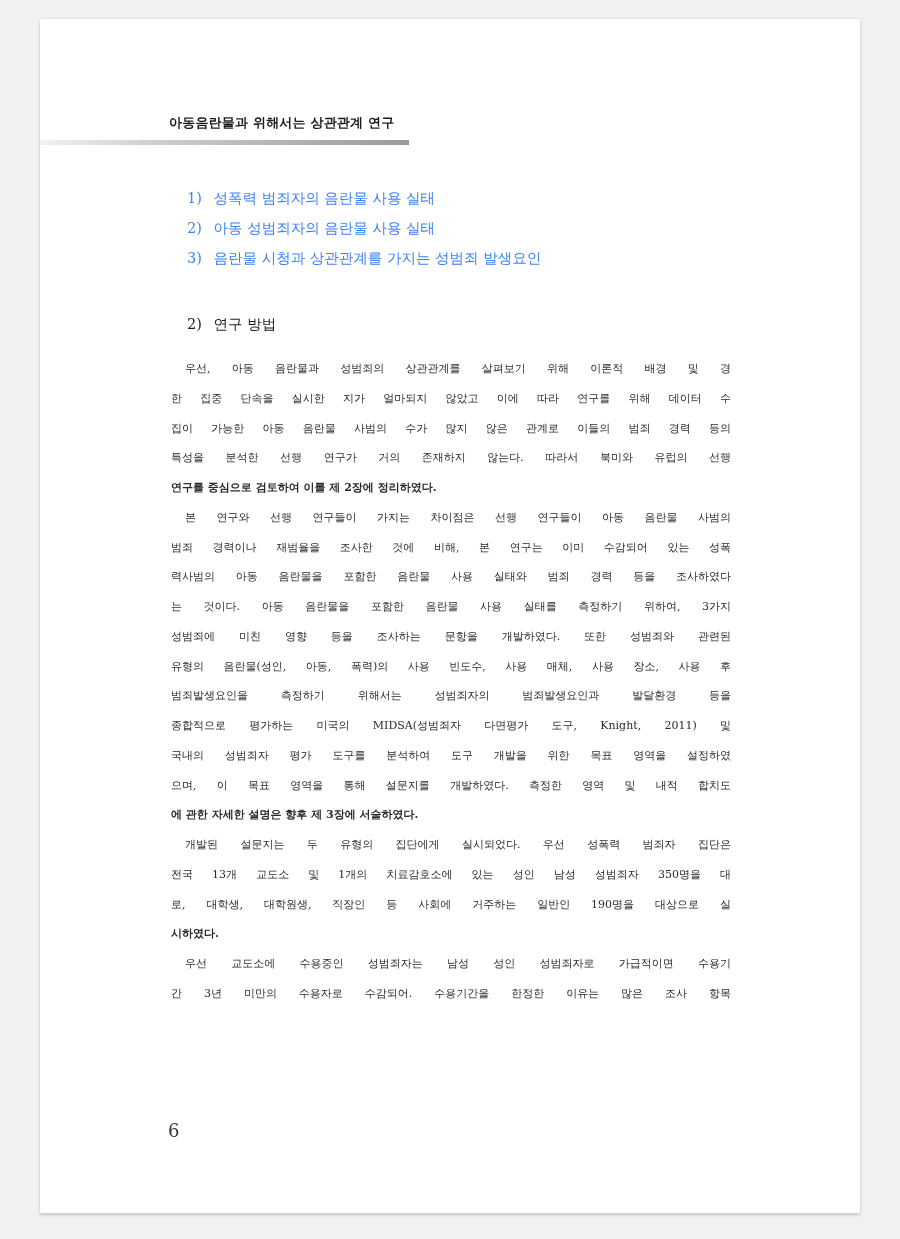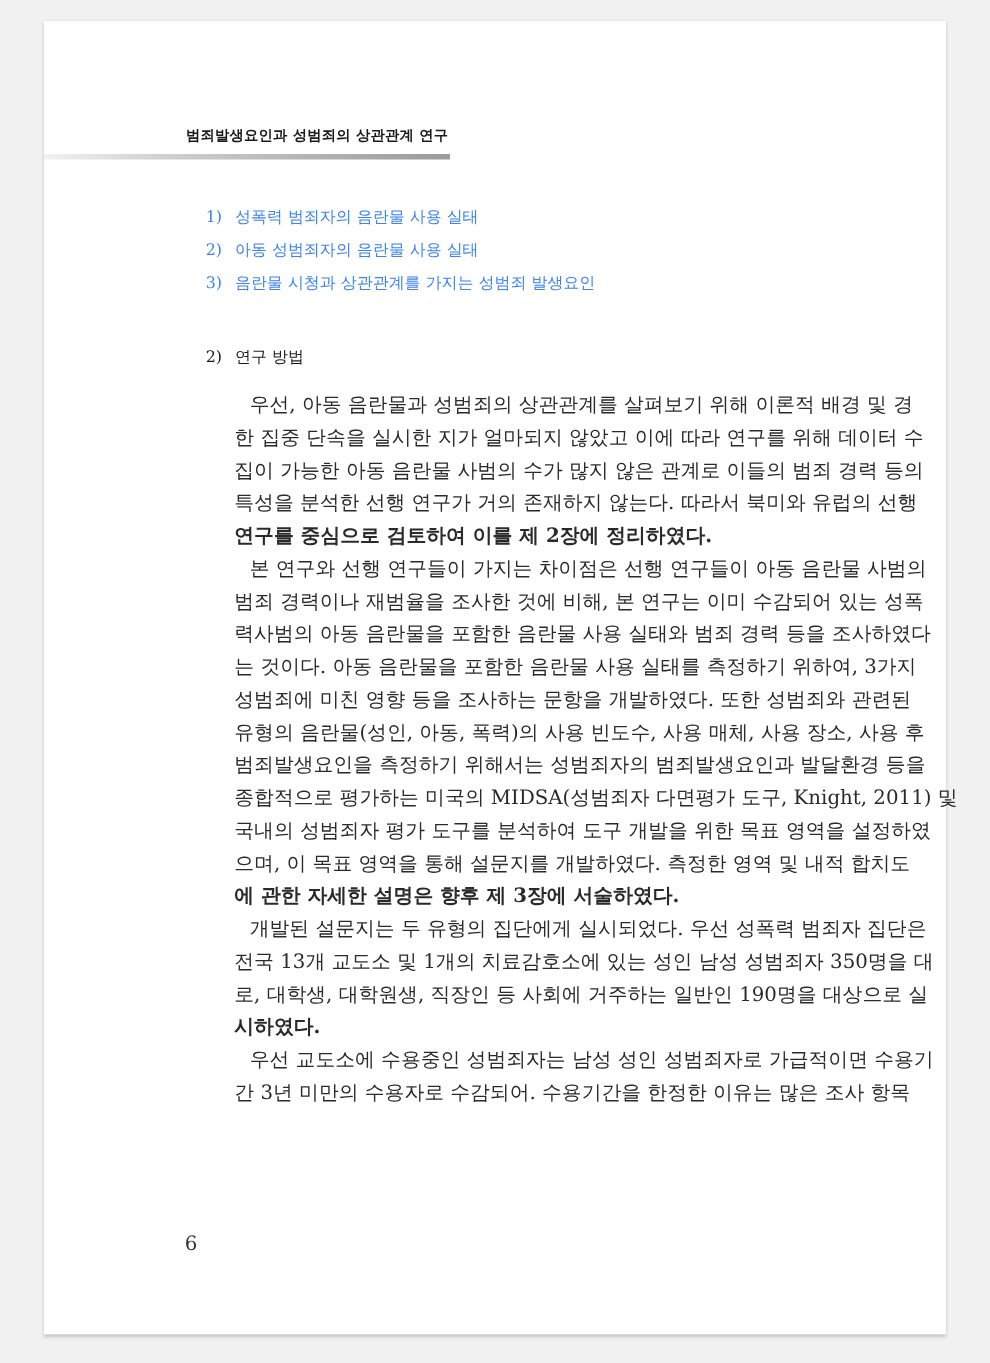--- a/index.html
+++ b/index.html
@@ -47,23 +47,22 @@
     left: 147px; top: 296px;
     font-size: 14.5px;
     color: #1a1a1a;
     white-space: nowrap;
   }
   .section-heading .num { display: inline-block; width: 22px; }
   .body-text {
     position: absolute;
     left: 131px; top: 335px;
     width: 560px;
-    font-size: 18px;
+    font-size: 11px;
     color: #2a2a2a;
-    margin-left: 42px;
   }
   .line {
     height: 29.75px;
     line-height: 29.75px;
     white-space: nowrap;
     text-align: justify;
     text-align-last: justify;
   }
   .line.last { text-align-last: left; font-weight: bold; }
   .line.indent { padding-left: 14px; }
@@ -71,21 +70,21 @@
     position: absolute;
     left: 128px; top: 1101px;
     font-size: 18px;
     color: #333;
   }
 </style>
 </head>
 <body>
 
 <div class="page">
-  <div class="running-head">범죄발생요인과 성범죄의 상관관계 연구</div>
+  <div class="running-head">아동음란물과 위해서는 상관관계 연구</div>
   <div class="head-rule"></div>
 
   <ul class="aims">
     <li><span class="num">1)</span> <span>성폭력 범죄자의 음란물 사용 실태</span></li>
     <li><span class="num">2)</span> <span>아동 성범죄자의 음란물 사용 실태</span></li>
     <li><span class="num">3)</span> <span>음란물 시청과 상관관계를 가지는 성범죄 발생요인</span></li>
   </ul>
 
   <div class="section-heading">
     <span class="num">2)</span> <span>연구 방법</span>

